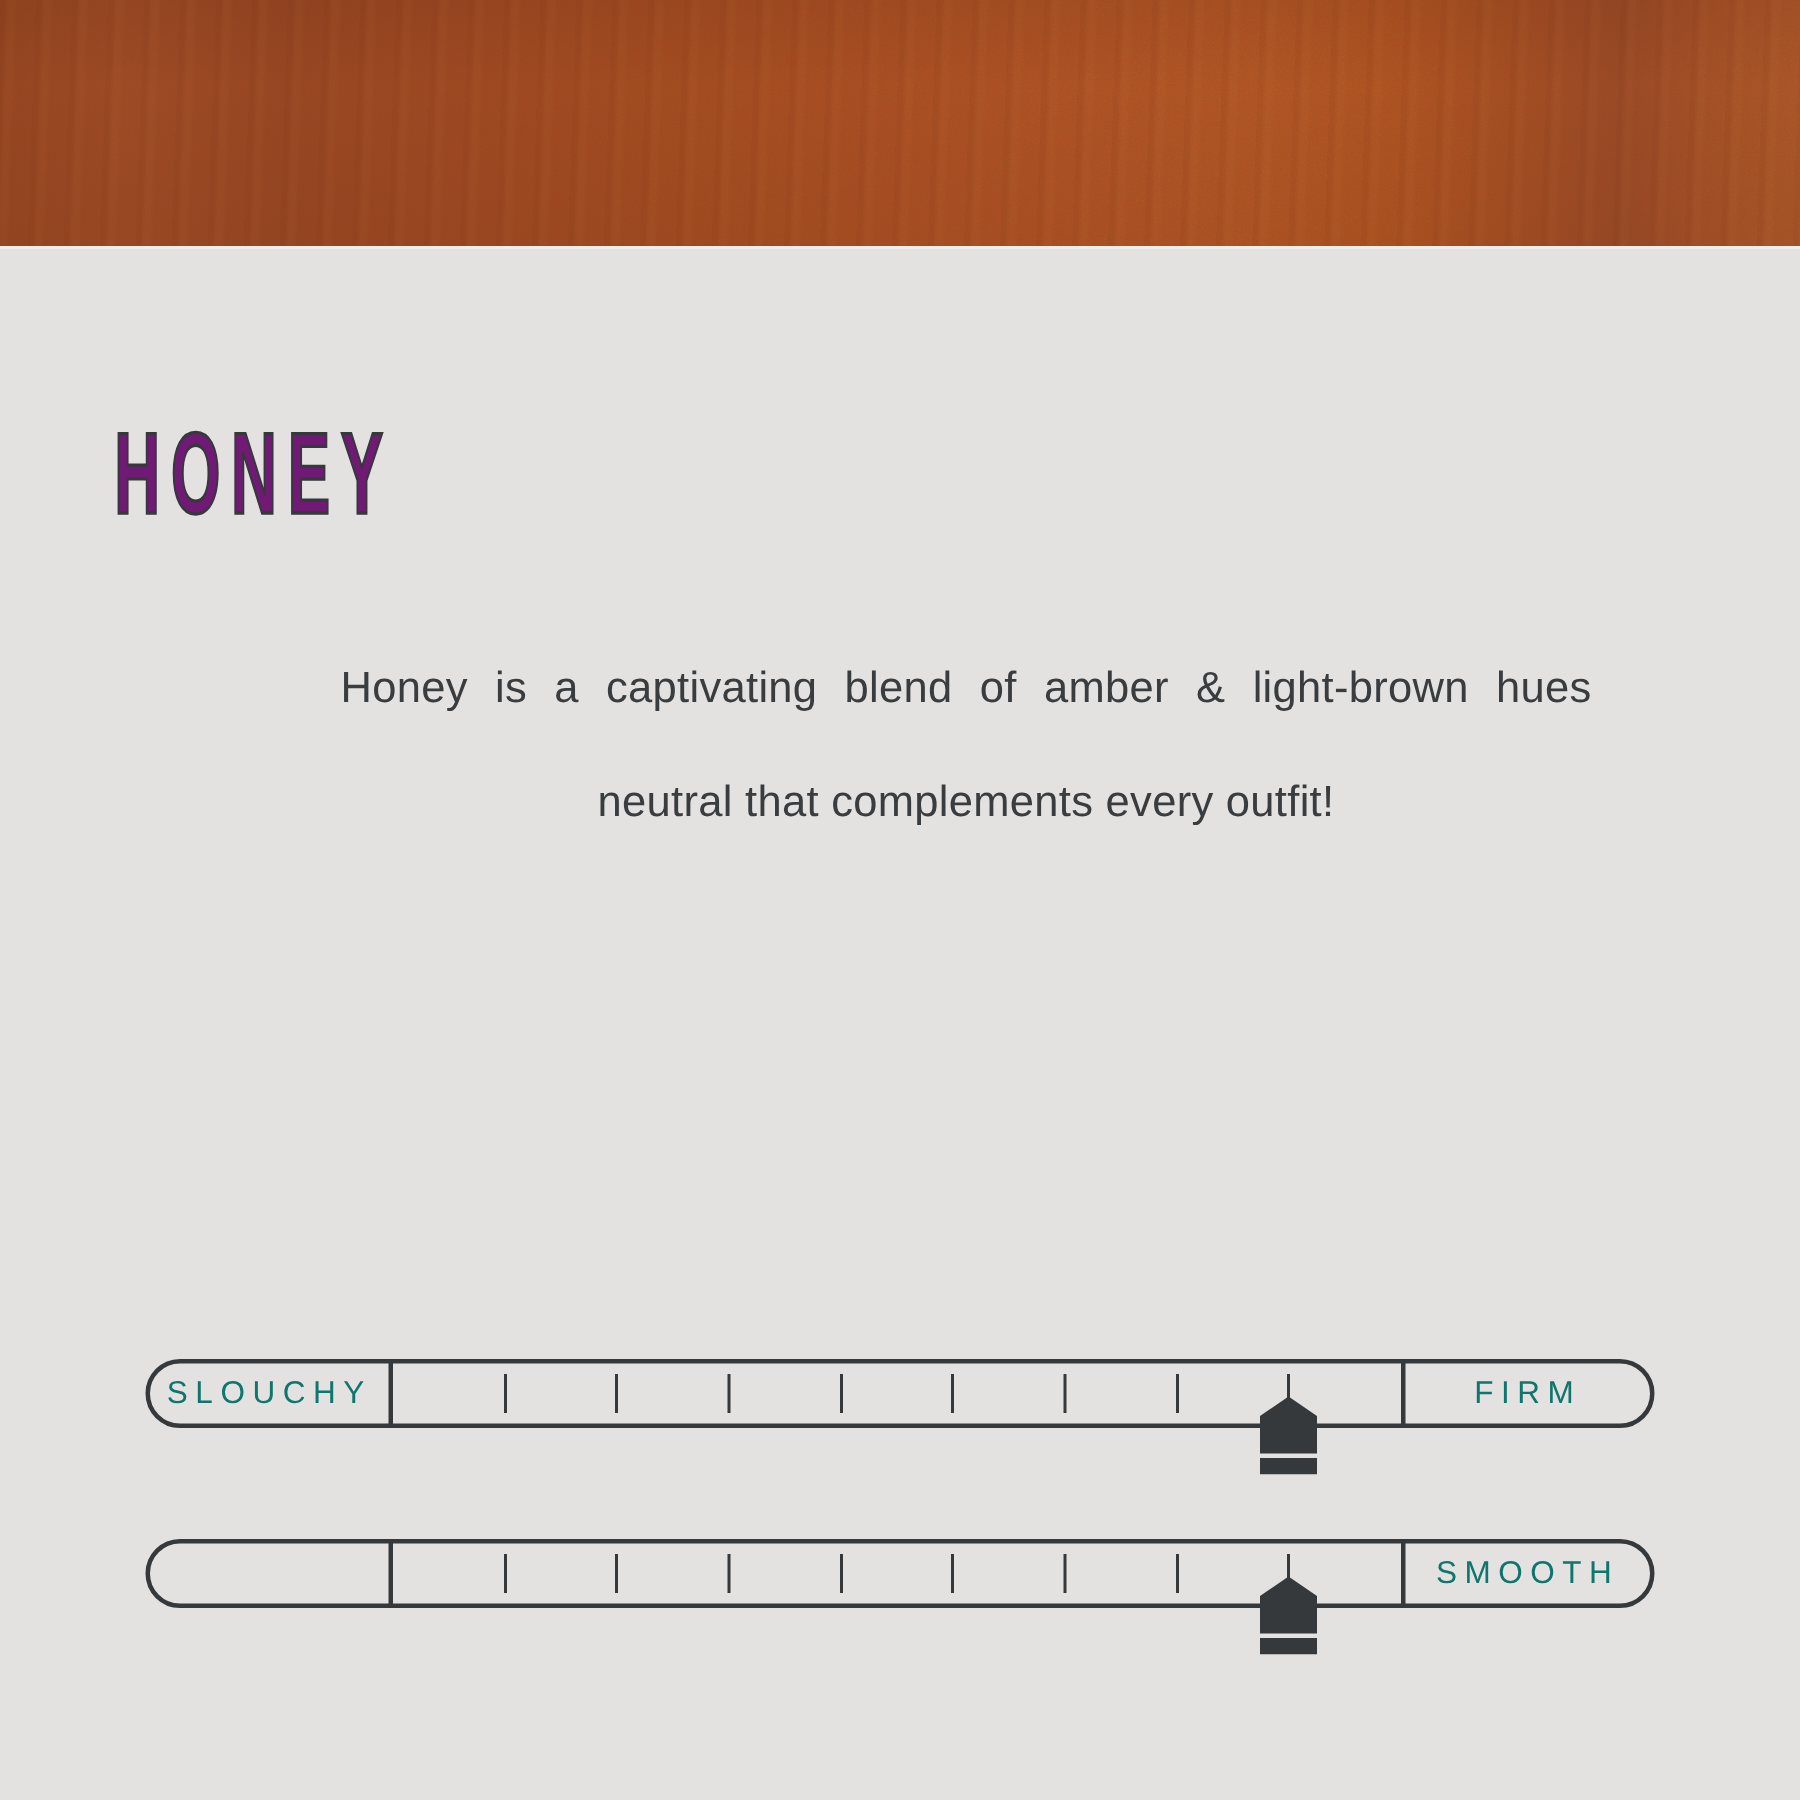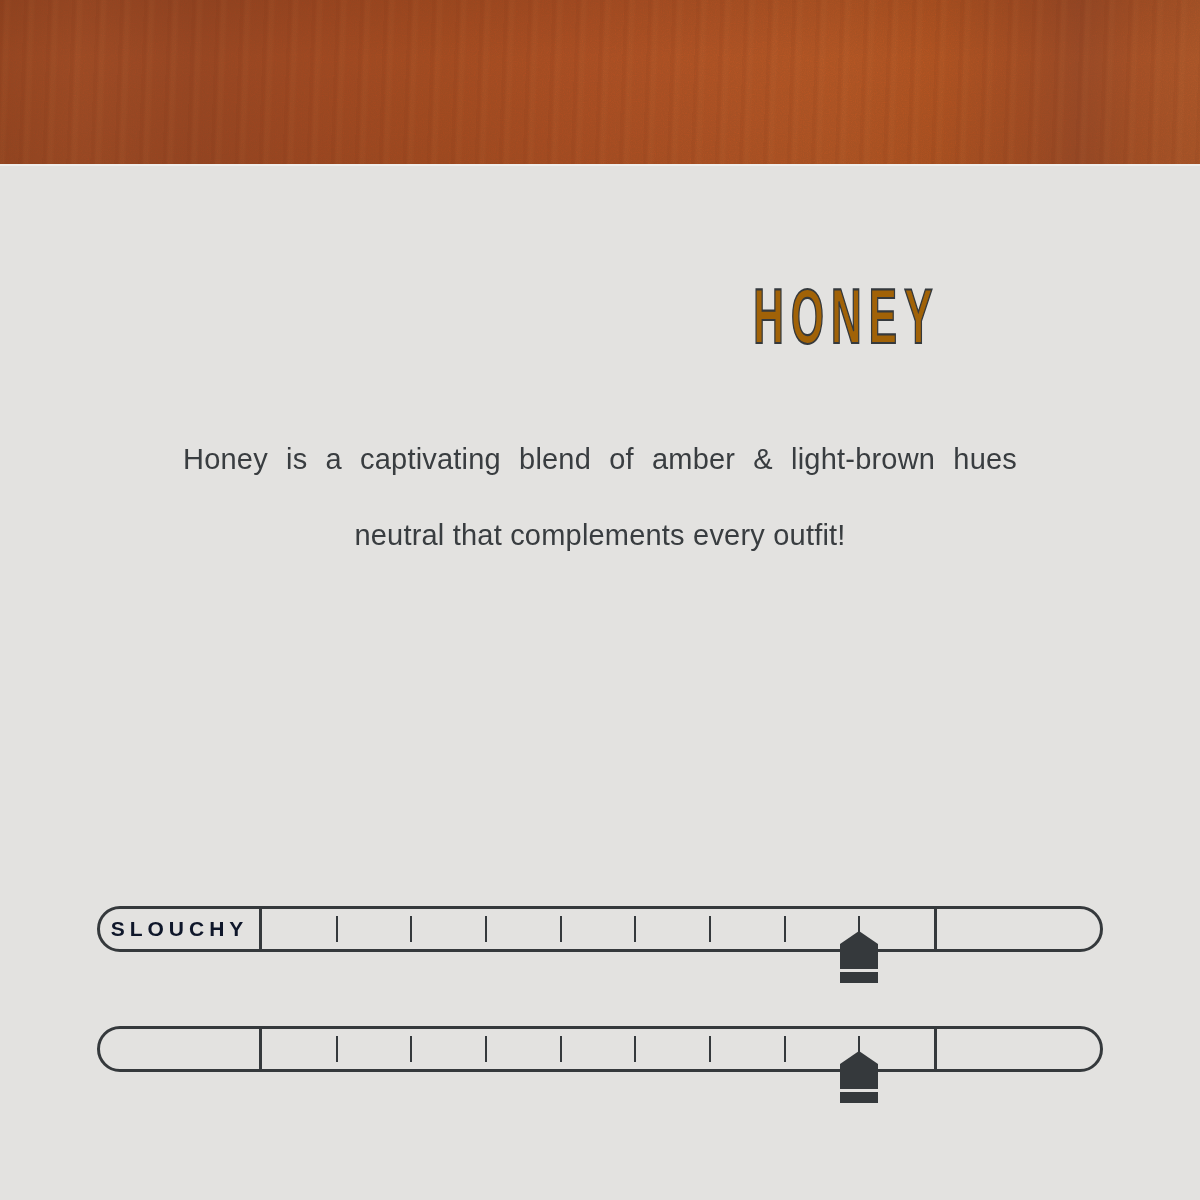--- a/index.html
+++ b/index.html
@@ -22,49 +22,49 @@
     background:
       repeating-linear-gradient(92deg,
         rgba(110,30,8,0.07) 0px 3px, rgba(255,170,100,0.05) 6px 9px,
         rgba(0,0,0,0) 12px 24px),
       linear-gradient(180deg, rgba(60,10,0,0.10) 0%, rgba(0,0,0,0) 35%, rgba(60,15,0,0.06) 100%);
   }
   .banner-grain{position:absolute;inset:0;width:100%;height:100%;display:block;}
   
   .title{
     position:absolute;left:0;top:276px;width:1016px;height:90px;
-    text-align:right;color:#a16207;
+    text-align:left;color:#701a75;
   }
   .title-text{
     display:inline-block;
     font-weight:bold;font-size:77px;line-height:80px;
     letter-spacing:13px;
     transform:scaleX(0.55);
     transform-origin:50% 50%;
     -webkit-text-stroke:2.2px #35393c;
     white-space:nowrap;
   }
   
   .desc{
     position:absolute;left:183px;top:421px;width:834px;
     color:#393d40;font-size:29px;line-height:76px;
     letter-spacing:0.2px;
   }
-  .desc .line{width:100%;text-align:justify;text-align-last:justify;white-space:normal;}
+  .desc .line{width:100%;text-align:justify;text-align-last:justify;white-space:normal;margin-left:44px;}
   .desc .line.last{text-align:right;text-align-last:center;}
   
   .scale{
     position:absolute;left:97px;width:1006px;height:46px;
     border:3px solid #35393c;border-radius:23px;
     box-sizing:border-box;
   }
   .scale-label{
     position:absolute;top:0;height:100%;
     display:flex;align-items:center;justify-content:center;
-    color:#0f172a;font-weight:bold;font-size:21px;letter-spacing:5px;
+    color:#0f766e;font-weight:normal;font-size:21px;letter-spacing:5px;
     white-space:nowrap;
   }
   .scale-label.left{left:0;width:159px;}
   .scale-label.right{right:0;width:163px;}
   .scale-middle{
     position:absolute;left:159px;right:163px;top:-3px;bottom:-3px;
     border-left:3px solid #35393c;border-right:3px solid #35393c;
   }
   .tick{
     position:absolute;top:10px;width:2px;height:26px;
@@ -112,34 +112,36 @@
         <div class="tick" style="left: 66.6667%;"></div>
         <div class="tick" style="left: 77.7778%;"></div>
         <div class="tick" style="left: 88.8889%;"></div>
         <div class="marker" style="left: 88.8889%;">
           <svg xmlns="http://www.w3.org/2000/svg" width="38" height="52">
             <polygon points="19,0 38,13 38,38 0,38 0,13" fill="#35393c"></polygon>
             <rect x="0" y="41" width="38" height="11" fill="#35393c"></rect>
           </svg>
         </div>
       </div>
+    <div class="scale-label right">FIRM</div>
   </div>
 
   <div class="scale" style="top:1026px">
     <div class="scale-middle">
         <div class="tick" style="left: 11.1111%;"></div>
         <div class="tick" style="left: 22.2222%;"></div>
         <div class="tick" style="left: 33.3333%;"></div>
         <div class="tick" style="left: 44.4444%;"></div>
         <div class="tick" style="left: 55.5556%;"></div>
         <div class="tick" style="left: 66.6667%;"></div>
         <div class="tick" style="left: 77.7778%;"></div>
         <div class="tick" style="left: 88.8889%;"></div>
         <div class="marker" style="left: 88.8889%;">
           <svg xmlns="http://www.w3.org/2000/svg" width="38" height="52">
             <polygon points="19,0 38,13 38,38 0,38 0,13" fill="#35393c"></polygon>
             <rect x="0" y="41" width="38" height="11" fill="#35393c"></rect>
           </svg>
         </div>
       </div>
+    <div class="scale-label right">SMOOTH</div>
   </div>
 
 </div>
 
 </body></html>

